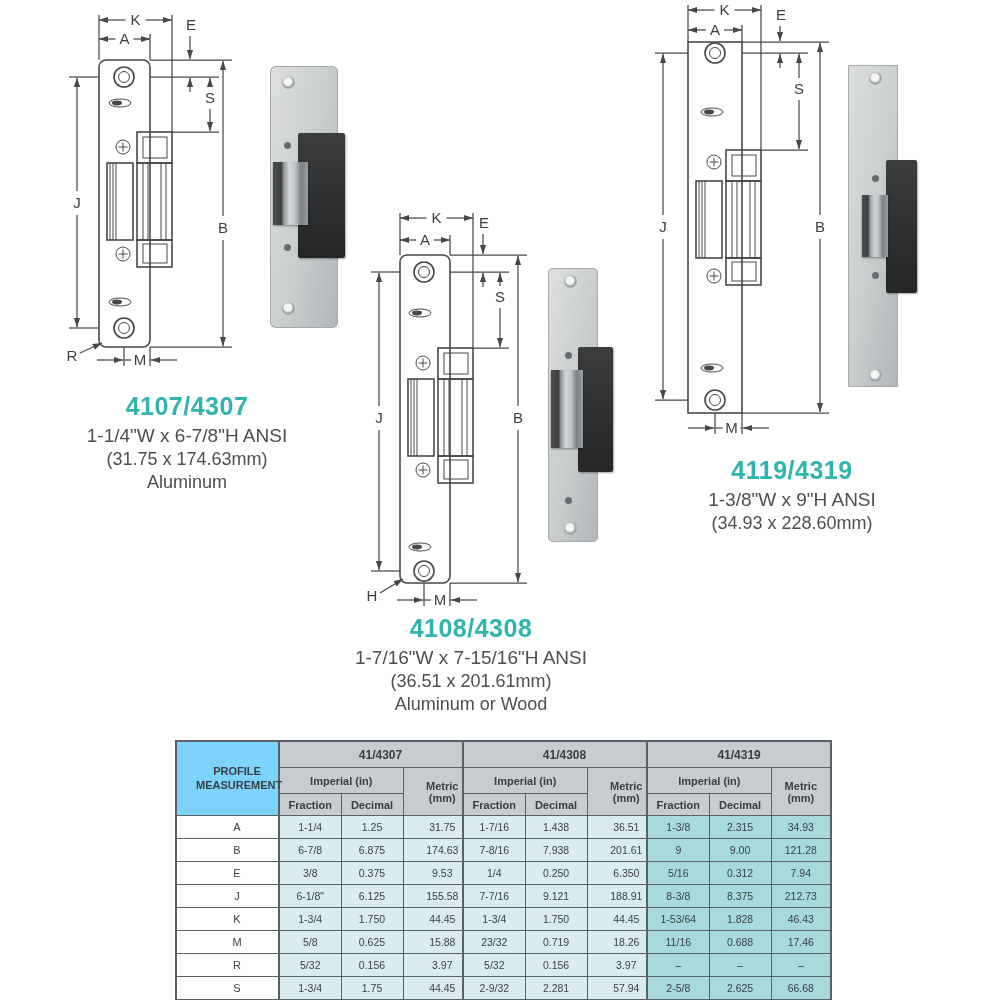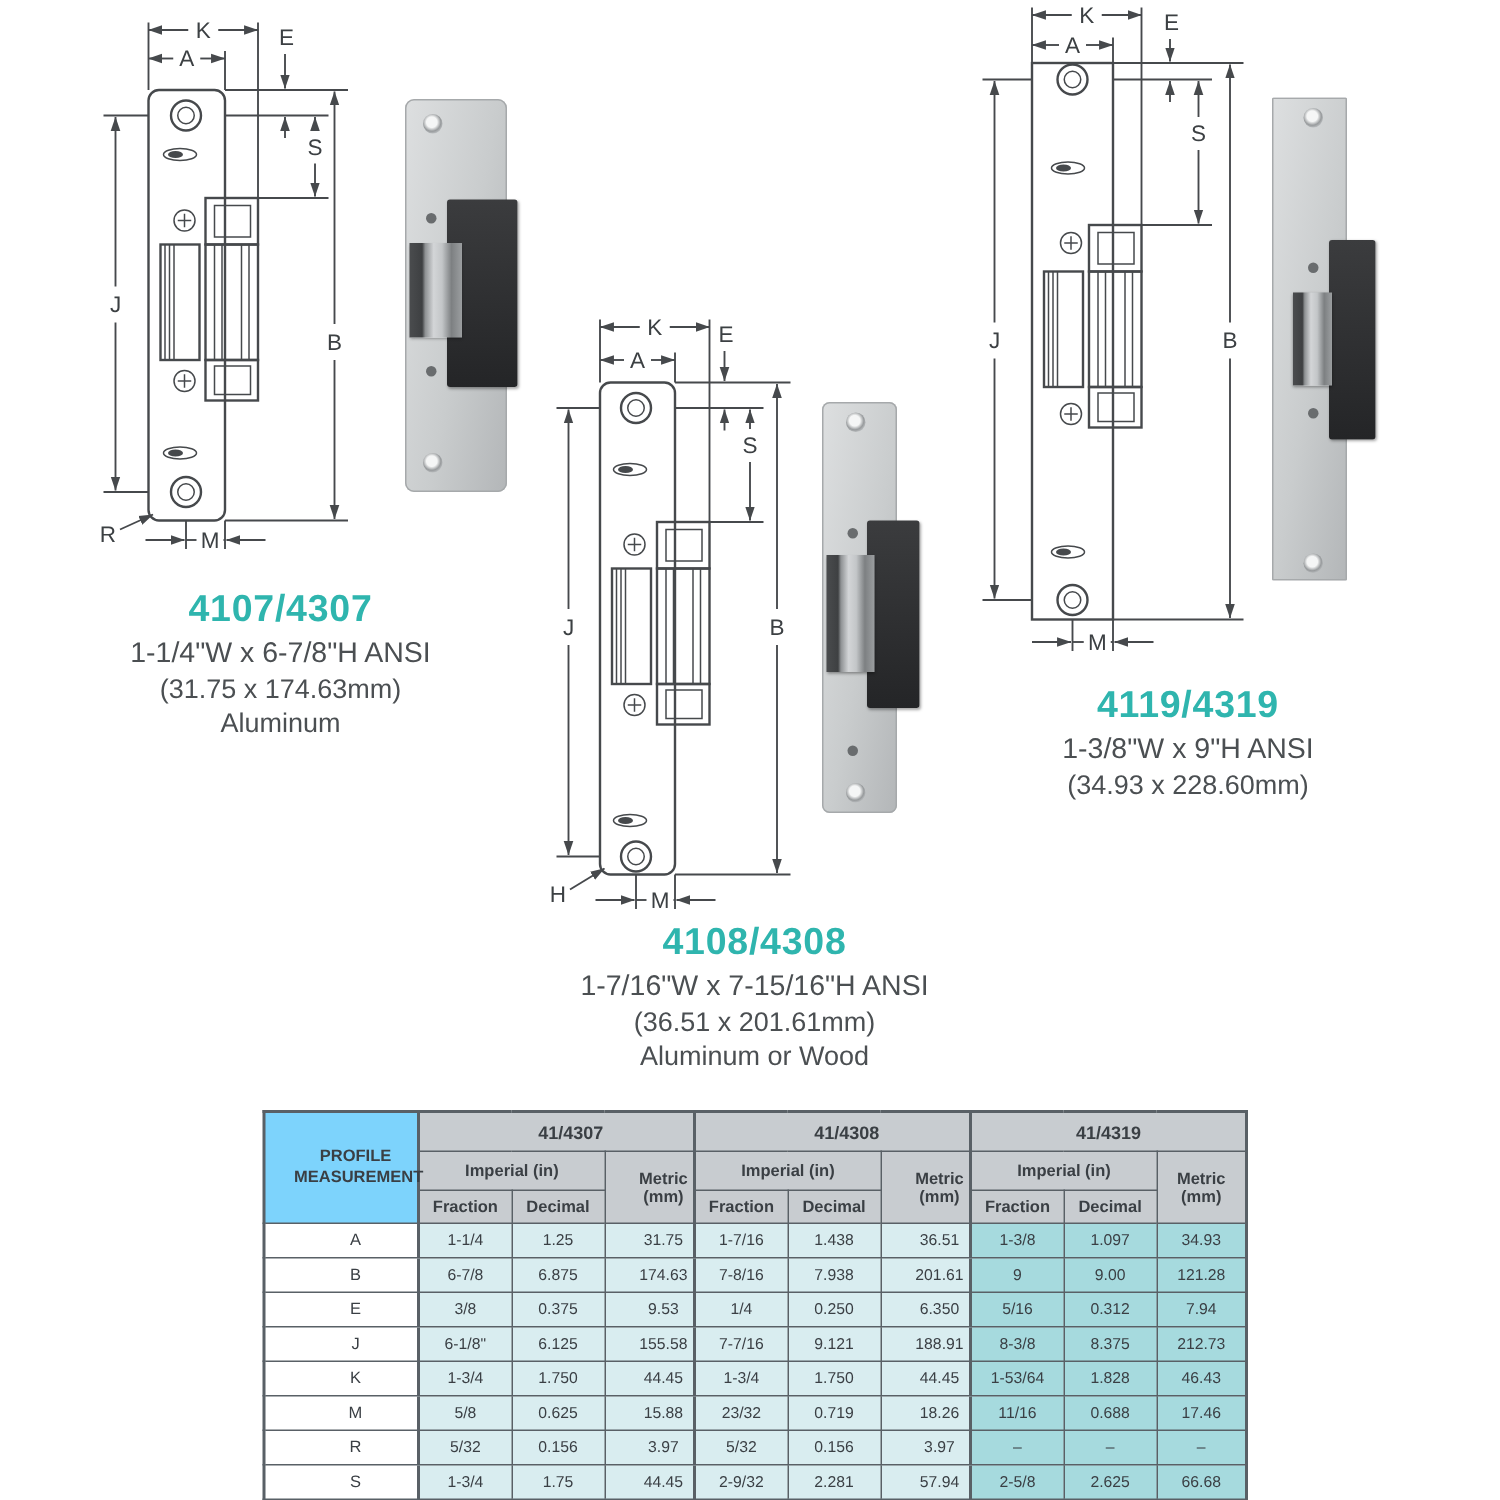--- a/index.html
+++ b/index.html
@@ -281,21 +281,21 @@
     <div class="dot" style="left:24px;top:110px;"></div>
     <div class="dot" style="left:24px;top:207px;"></div>
   </div>
 
   <div class="caption" style="left:57px;top:377px;width:260px;margin-top:15px;">
     <div class="model">4107/4307</div>
     <div class="size">1-1/4"W x 6-7/8"H ANSI</div>
     <div class="metric">(31.75 x 174.63mm)</div>
     <div class="material">Aluminum</div>
   </div>
-  <div class="caption" style="left:372px;top:614px;width:262px;">
+  <div class="caption" style="left:340px;top:614px;width:262px;">
     <div class="model">4108/4308</div>
     <div class="size">1-7/16"W x 7-15/16"H ANSI</div>
     <div class="metric">(36.51 x 201.61mm)</div>
     <div class="material">Aluminum or Wood</div>
   </div>
   <div class="caption" style="left:660px;top:456px;width:264px;">
     <div class="model">4119/4319</div>
     <div class="size">1-3/8"W x 9"H ANSI</div>
     <div class="metric">(34.93 x 228.60mm)</div>
   </div>
@@ -340,21 +340,21 @@
     <tbody>
         <tr>
           <td class="rowlabel gsep">A</td>
           <td class="c-light">1-1/4</td>
           <td class="c-light">1.25</td>
           <td class="c-light gsep">31.75</td>
           <td class="c-light">1-7/16</td>
           <td class="c-light">1.438</td>
           <td class="c-light gsep">36.51</td>
           <td class="c-dark">1-3/8</td>
-          <td class="c-dark">1.097</td>
+          <td class="c-dark">2.315</td>
           <td class="c-dark">34.93</td>
         </tr>
         <tr>
           <td class="rowlabel gsep">B</td>
           <td class="c-light">6-7/8</td>
           <td class="c-light">6.875</td>
           <td class="c-light gsep">174.63</td>
           <td class="c-light">7-8/16</td>
           <td class="c-light">7.938</td>
           <td class="c-light gsep">201.61</td>

